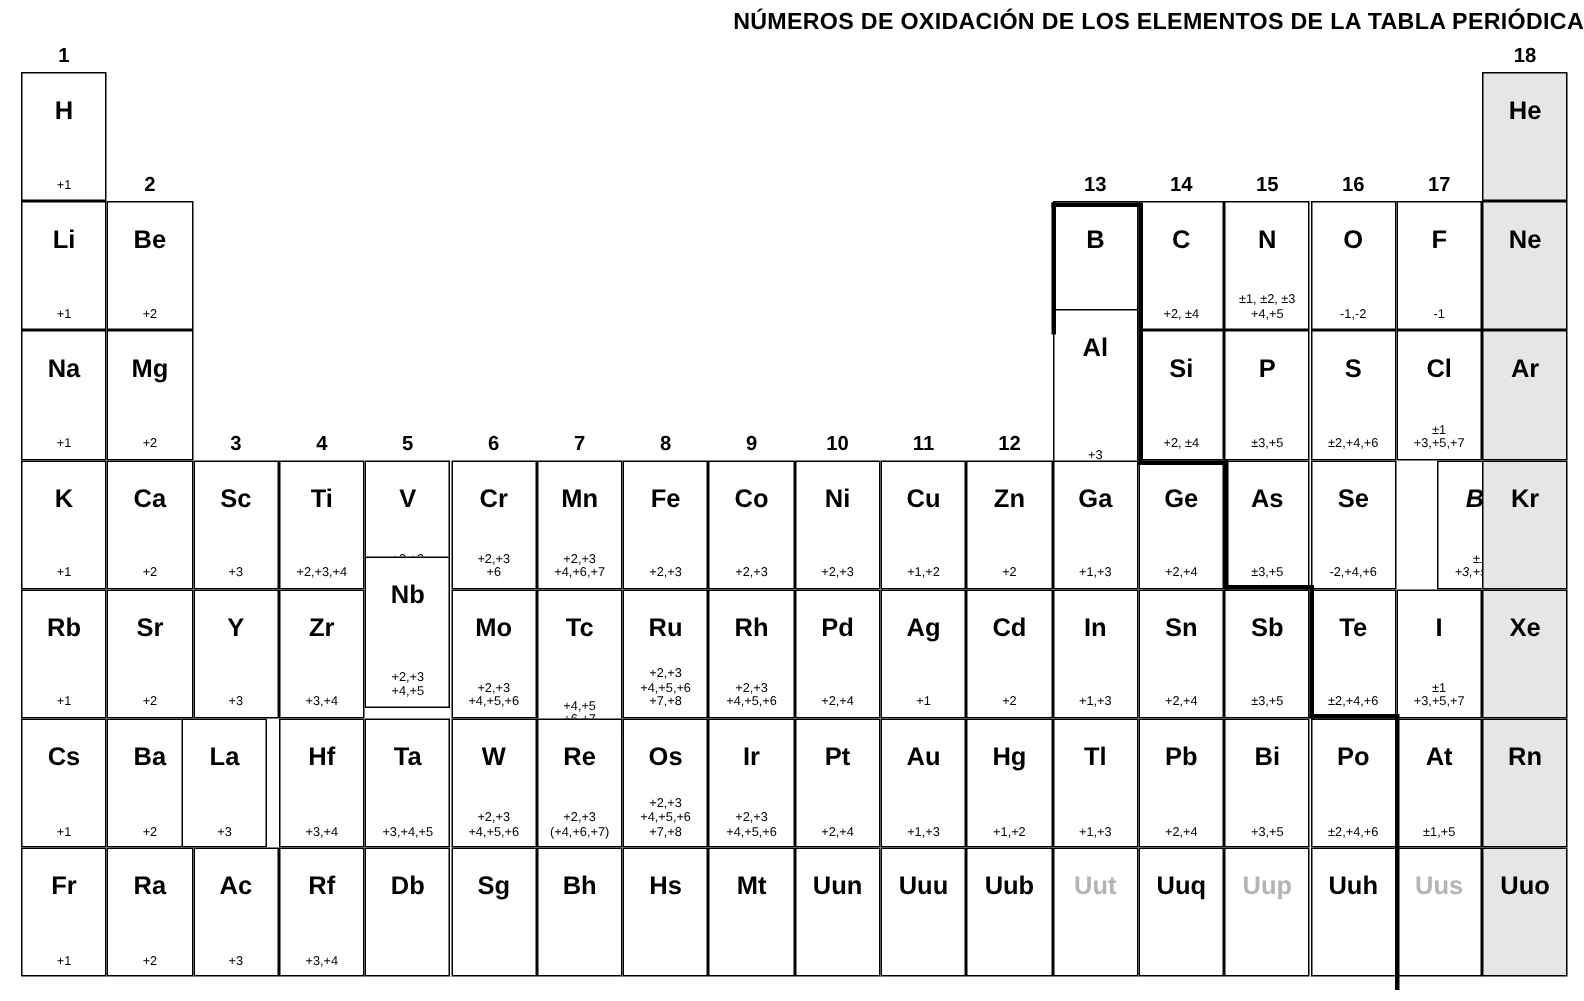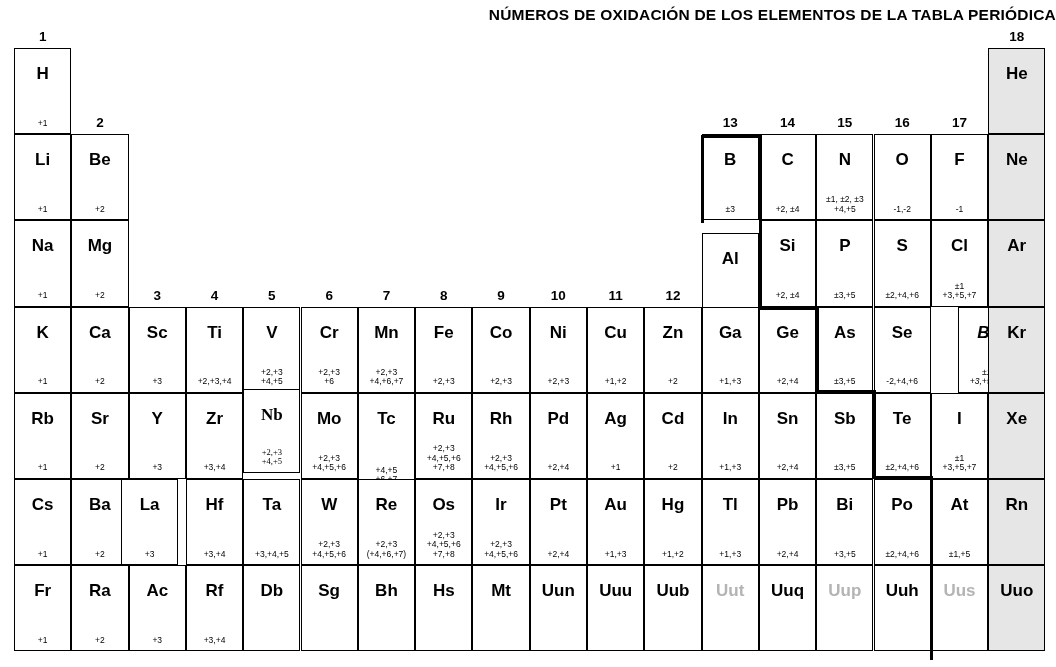--- a/index.html
+++ b/index.html
@@ -146,21 +146,21 @@
           <div class="ox"></div>
         </div>
         <div class="cell" style="left: 0px; top: 190.4px; width: 57.3px; height: 86.2px;">
           <div class="sym">Na</div>
           <div class="ox">+1</div>
         </div>
         <div class="cell" style="left: 57.3px; top: 190.4px; width: 57.3px; height: 86.2px;">
           <div class="sym">Mg</div>
           <div class="ox">+2</div>
         </div>
-        <div class="cell" style="left: 687.6px; top: 203px; width: 57.3px; height: 109px;">
+        <div class="cell" style="left: 687.6px; top: 176px; width: 57.3px; height: 109px;">
           <div class="sym">Al</div>
           <div class="ox">+3</div>
         </div>
         <div class="cell" style="left: 744.9px; top: 190.4px; width: 57.3px; height: 86.2px;">
           <div class="sym">Si</div>
           <div class="ox">+2, ±4</div>
         </div>
         <div class="cell" style="left: 802.2px; top: 190.4px; width: 57.3px; height: 86.2px;">
           <div class="sym">P</div>
           <div class="ox">±3,+5</div>
@@ -263,21 +263,21 @@
           <div class="ox">+2</div>
         </div>
         <div class="cell" style="left: 114.6px; top: 362.8px; width: 57.3px; height: 86.2px;">
           <div class="sym">Y</div>
           <div class="ox">+3</div>
         </div>
         <div class="cell" style="left: 171.9px; top: 362.8px; width: 57.3px; height: 86.2px;">
           <div class="sym">Zr</div>
           <div class="ox">+3,+4</div>
         </div>
-        <div class="cell" style="left: 229.2px; top: 359px; width: 57.3px; height: 84px; font-family: Liberation Serif, serif;">
+        <div class="cell" style="left: 229.2px; top: 341px; width: 57.3px; height: 101px;">
           <div class="sym">Nb</div>
           <div class="ox">+2,+3
 +4,+5</div>
         </div>
         <div class="cell" style="left: 286.5px; top: 362.8px; width: 57.3px; height: 86.2px;">
           <div class="sym">Mo</div>
           <div class="ox">+2,+3
 +4,+5,+6</div>
         </div>
         <div class="cell" style="left: 343.8px; top: 362.8px; width: 57.3px; height: 98px;">

